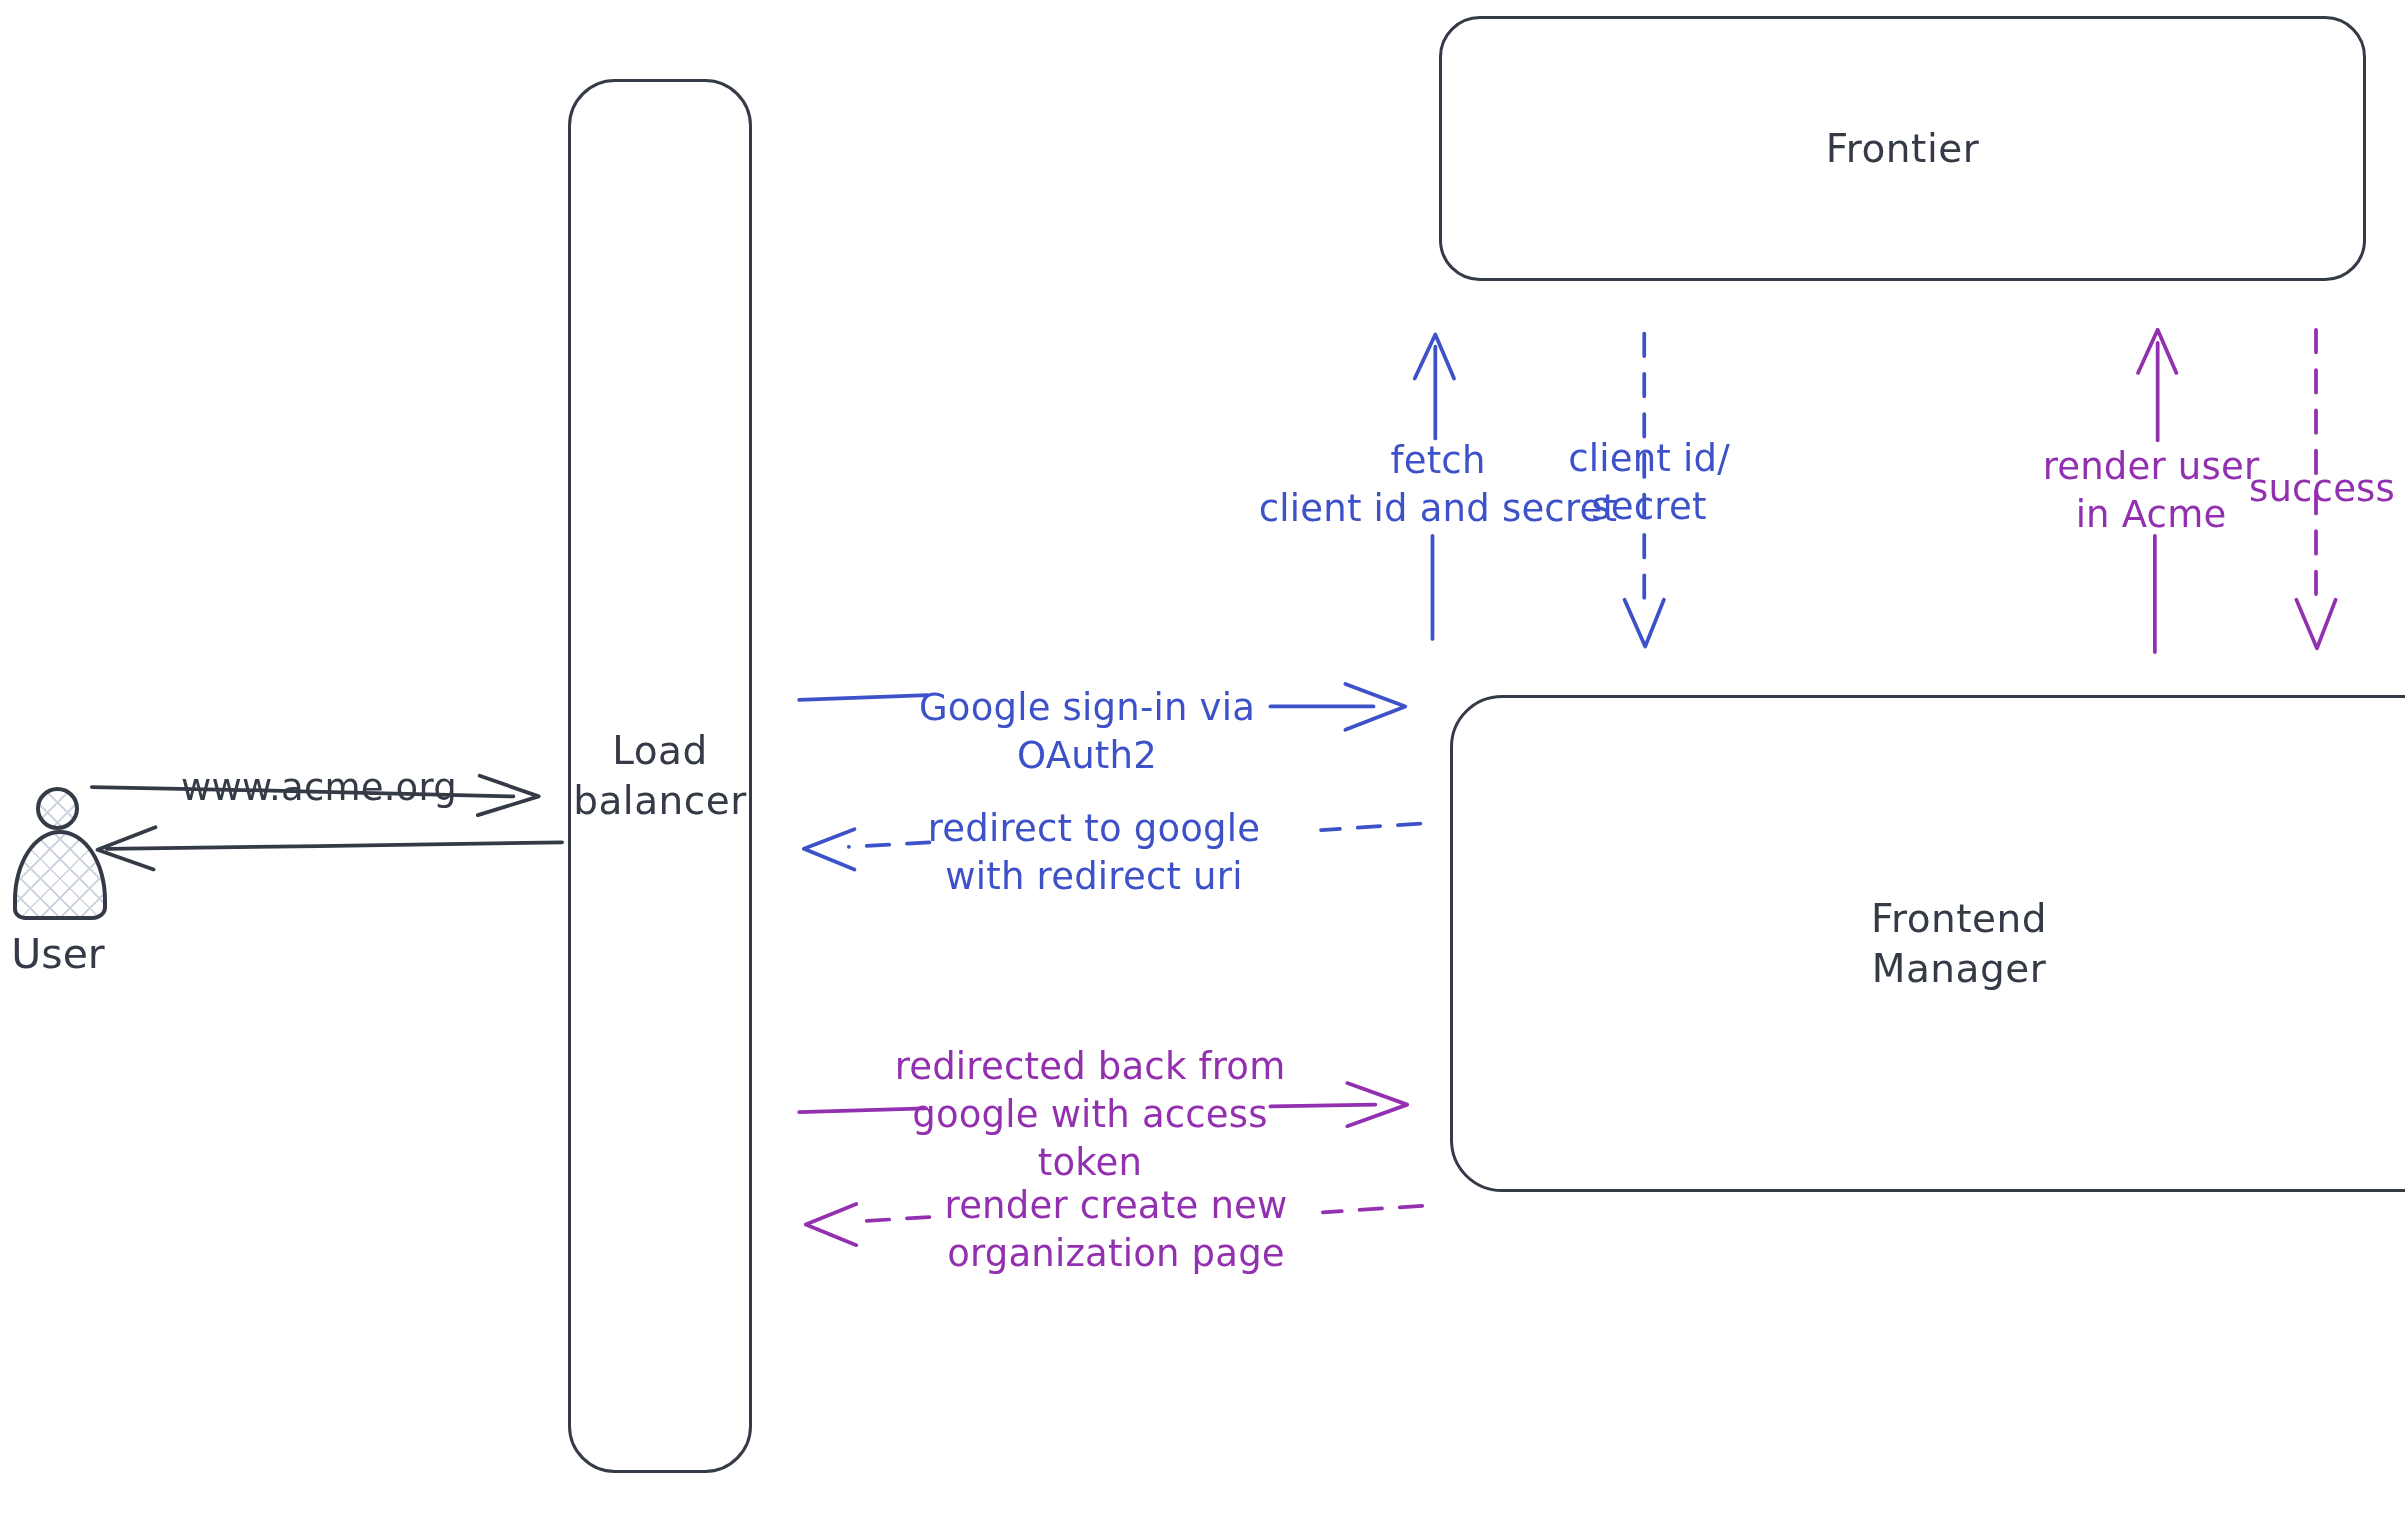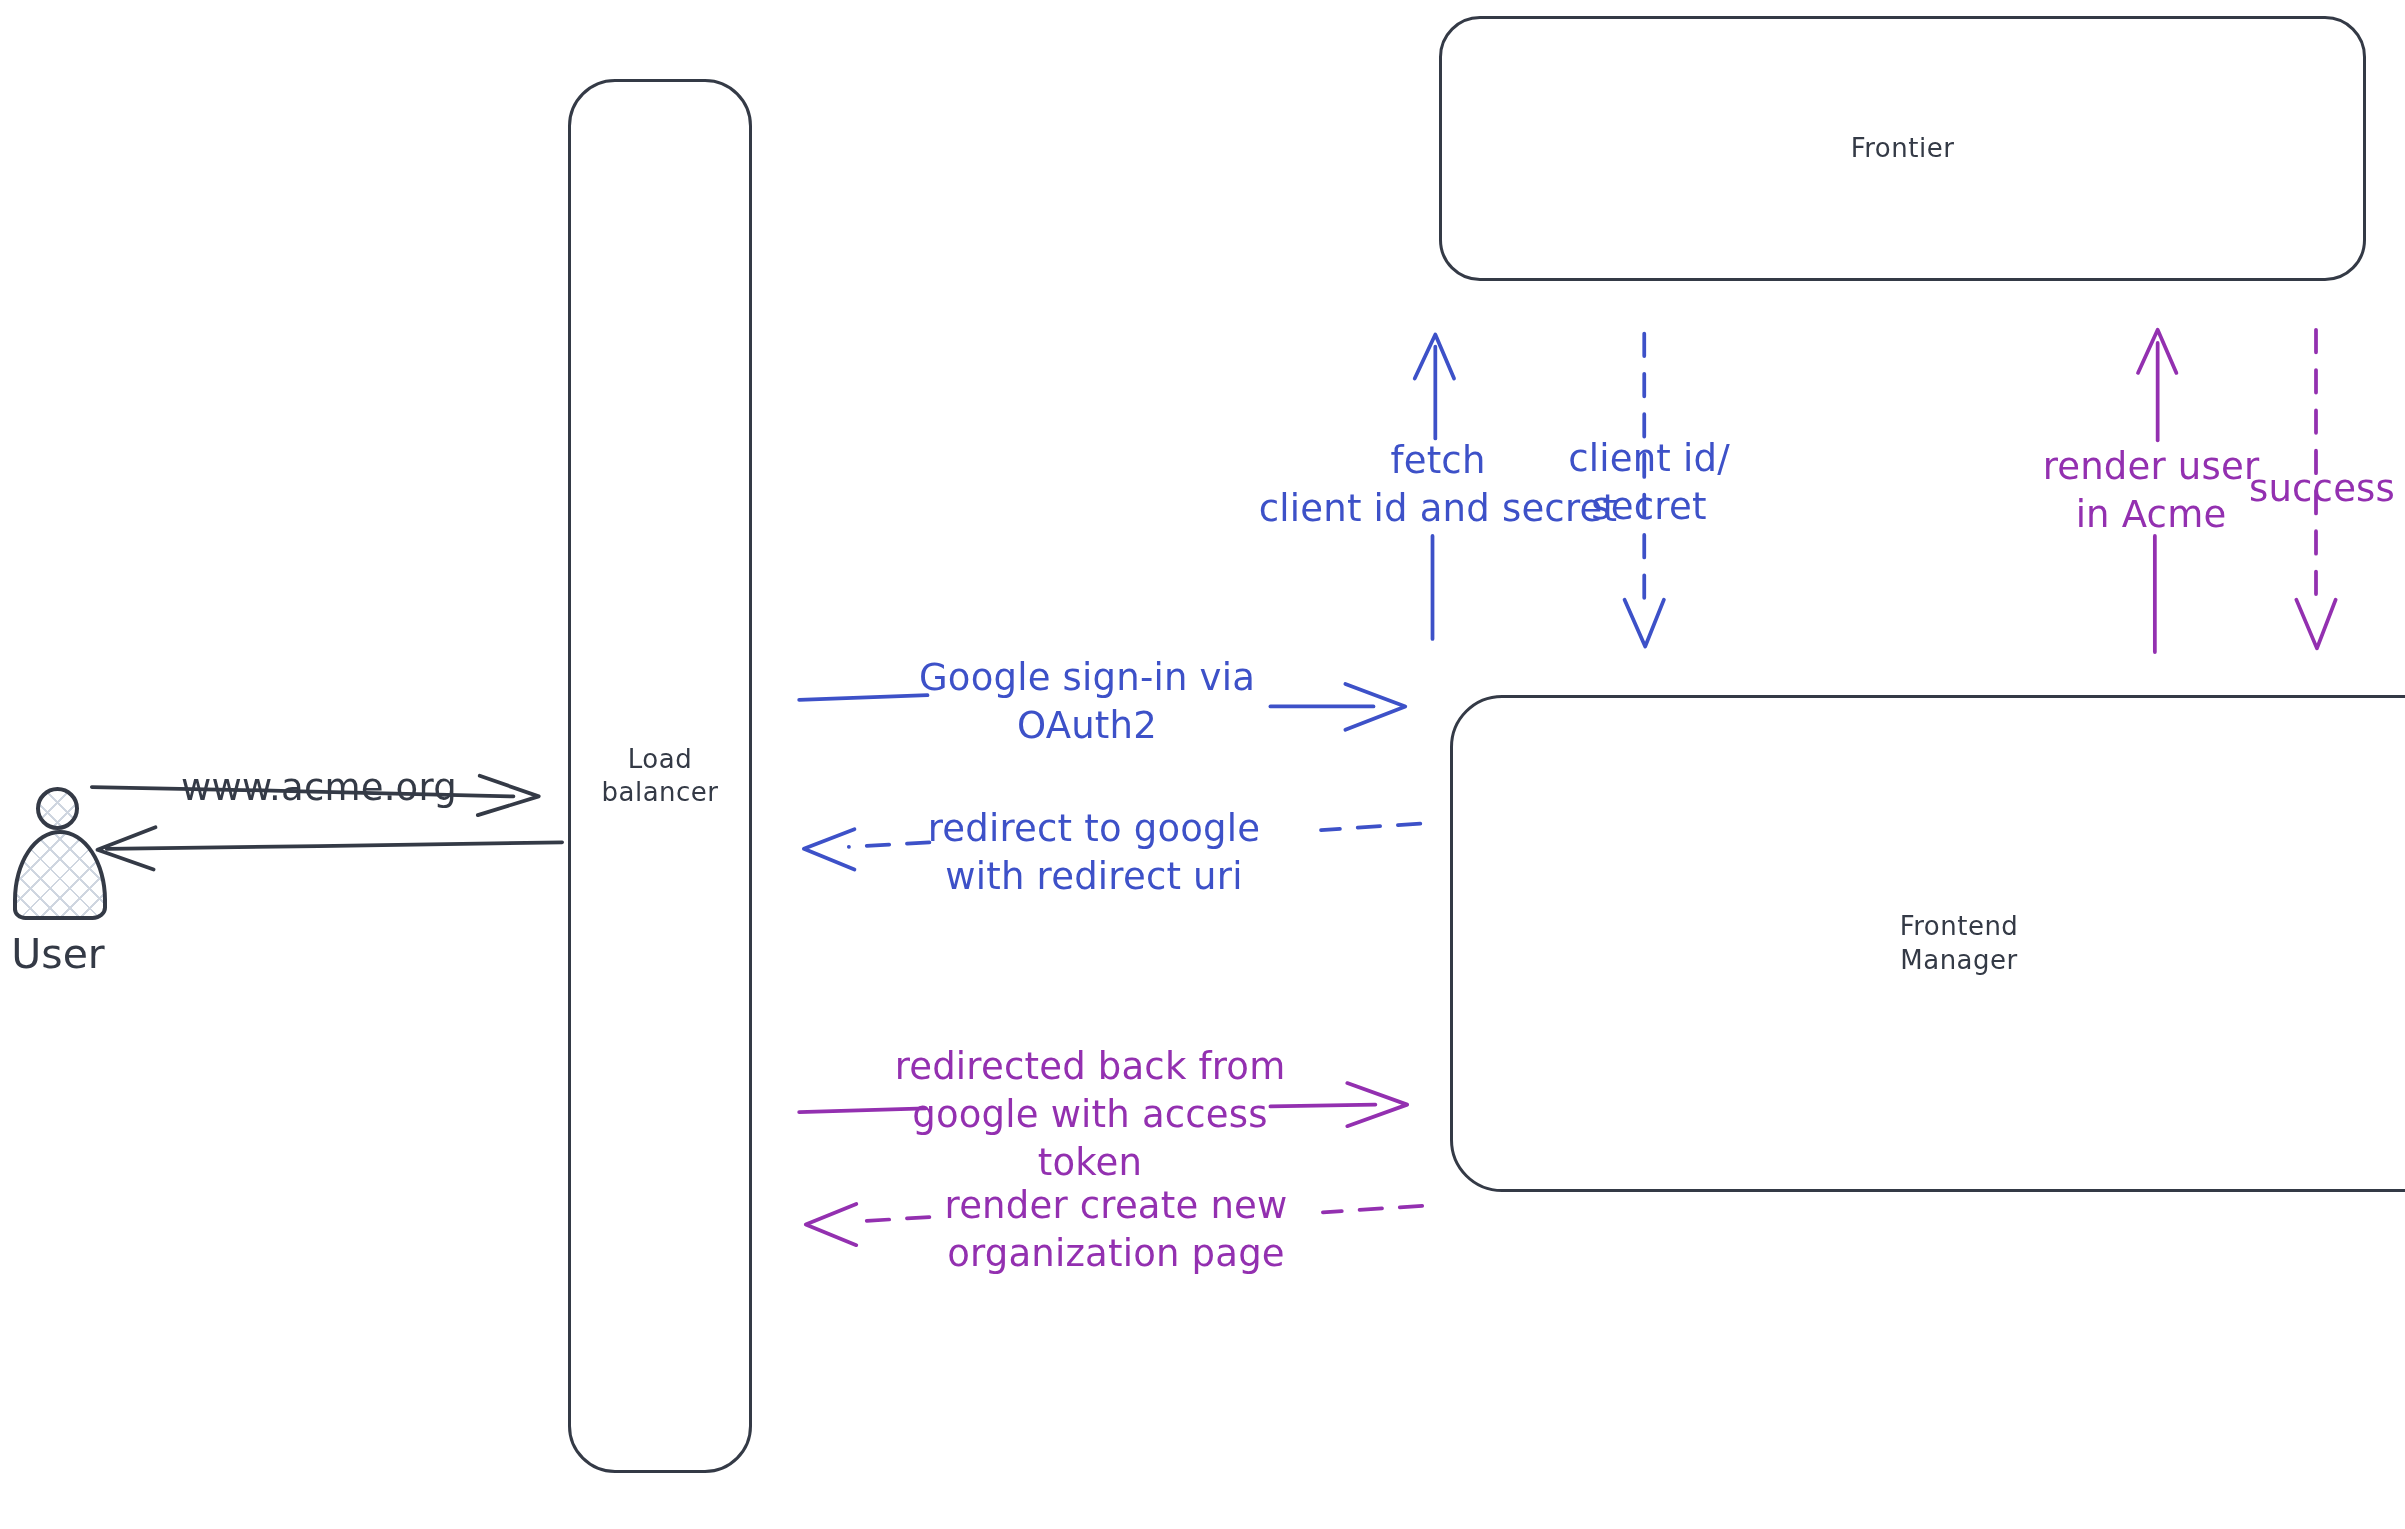--- a/index.html
+++ b/index.html
@@ -14,21 +14,21 @@
   
   .node{
     position:absolute;
     border:3.7px solid var(--ink,#343a46);
     border-radius:43px;
     background:#fff;
     display:flex;align-items:center;justify-content:center;
     box-sizing:border-box;
   }
   .node-label{
-    font-size:26px;line-height:1.28;
+    font-size:39px;line-height:1.28;
     text-align:center;white-space:pre-line;
     color:var(--ink,#343a46);
     letter-spacing:0.5px;
   }
   #box-load-balancer{left:568px;top:79px;width:184px;height:1394px;border-radius:47px;}
   #box-frontier{left:1439px;top:16px;width:927px;height:265px;border-radius:41px;}
   #box-frontend-manager{left:1450px;top:695px;width:1018px;height:497px;border-radius:52px;}
 
   
   .user-head{
@@ -60,21 +60,21 @@
     transform:translate(-50%,-50%);
     font-size:37px;line-height:1.3;
     text-align:center;white-space:pre-line;
     letter-spacing:0.2px;
   }
   .ink{color:var(--ink,#343a46);text-align:right;}
   .blue{color:var(--blue,#3d51c8);}
   .purple{color:var(--purple,#9330b0);}
 
   #lbl-www{left:319px;top:788px;}
-  #lbl-google-signin{left:1087px;top:702px;}
+  #lbl-google-signin{left:1087px;top:732px;}
   #lbl-redirect-google{left:1094px;top:853px;}
   #lbl-redirected-back{left:1090px;top:1115px;}
   #lbl-render-create{left:1096px;top:1230px;margin-left:20px;}
   #lbl-fetch-client{left:1438px;top:485px;}
   #lbl-client-id-secret{left:1649px;top:483px;}
   #lbl-create-user{left:2151px;top:491px;}
   #lbl-success{left:2322px;top:489px;}
 
   
   svg.arrows{position:absolute;left:0;top:0;width:2405px;height:1530px;}

